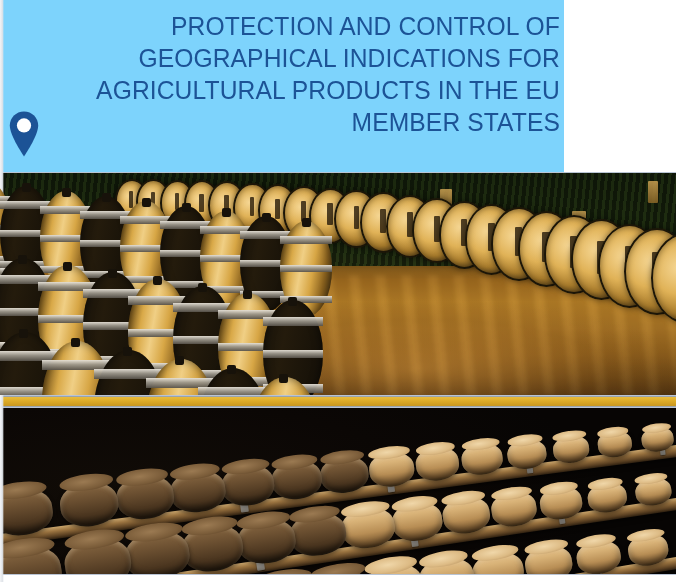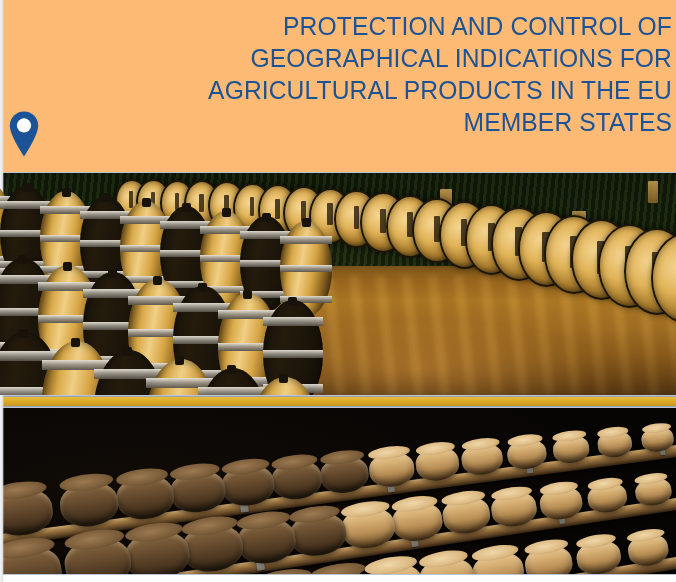--- a/index.html
+++ b/index.html
@@ -17,23 +17,23 @@
     height: 582px;
     background: #ffffff;
     overflow: hidden;
   }
 
   
   .header {
     position: absolute;
     left: 0;
     top: 0;
-    width: 676px;
+    width: 564px;
     height: 175px;
-    background: #fdba74;
+    background: #7dd3fc;
   }
   .title-block {
     position: absolute;
     right: 4px;
     top: 10px;
     width: 500px;
     text-align: right;
   }
   .title-line {
     display: block;

